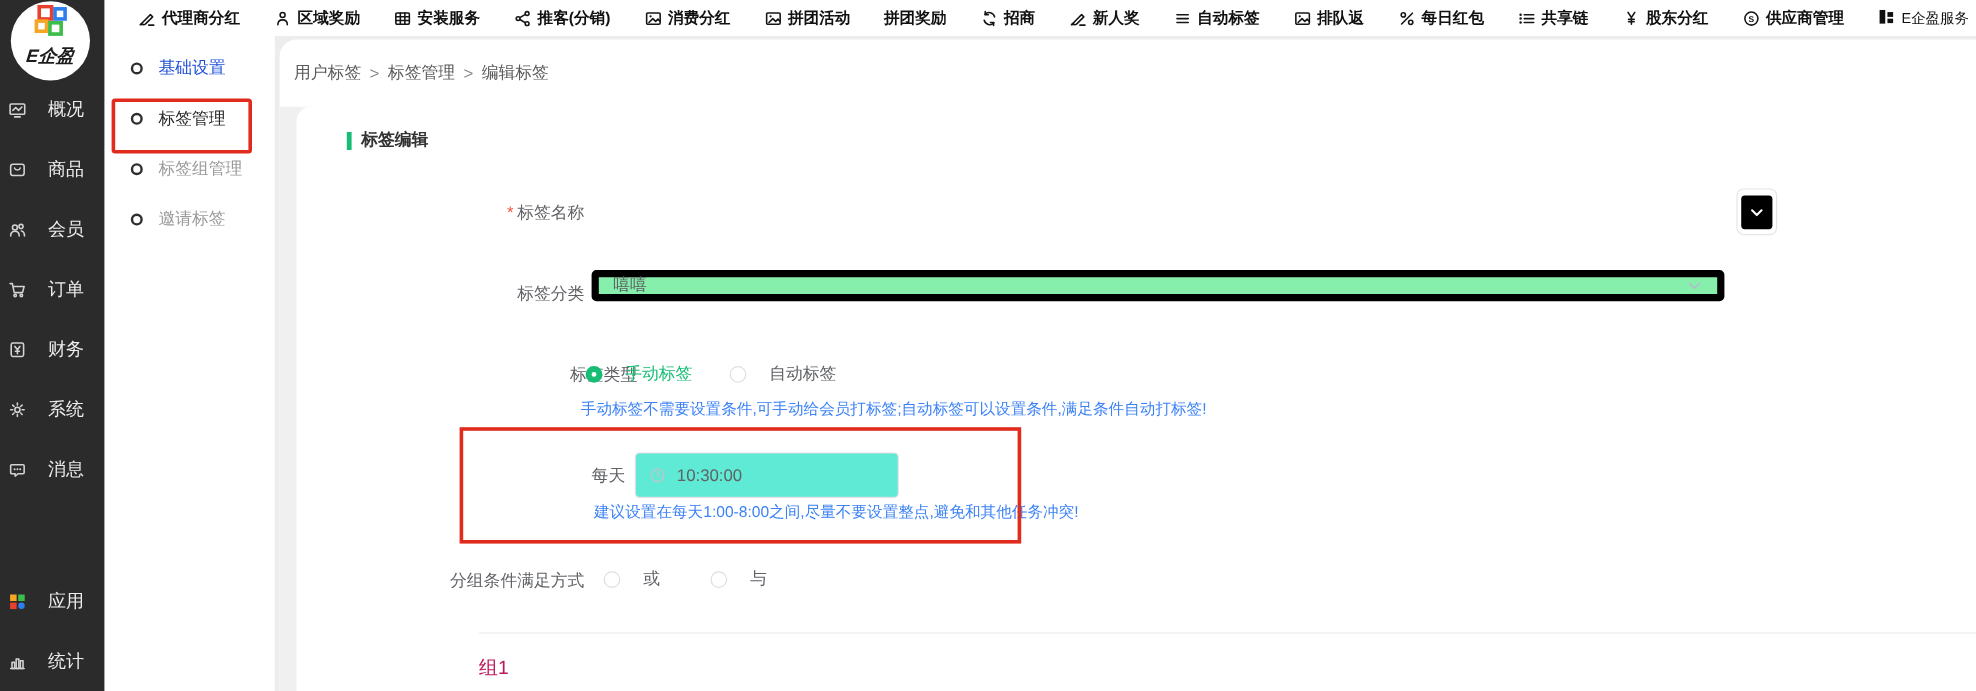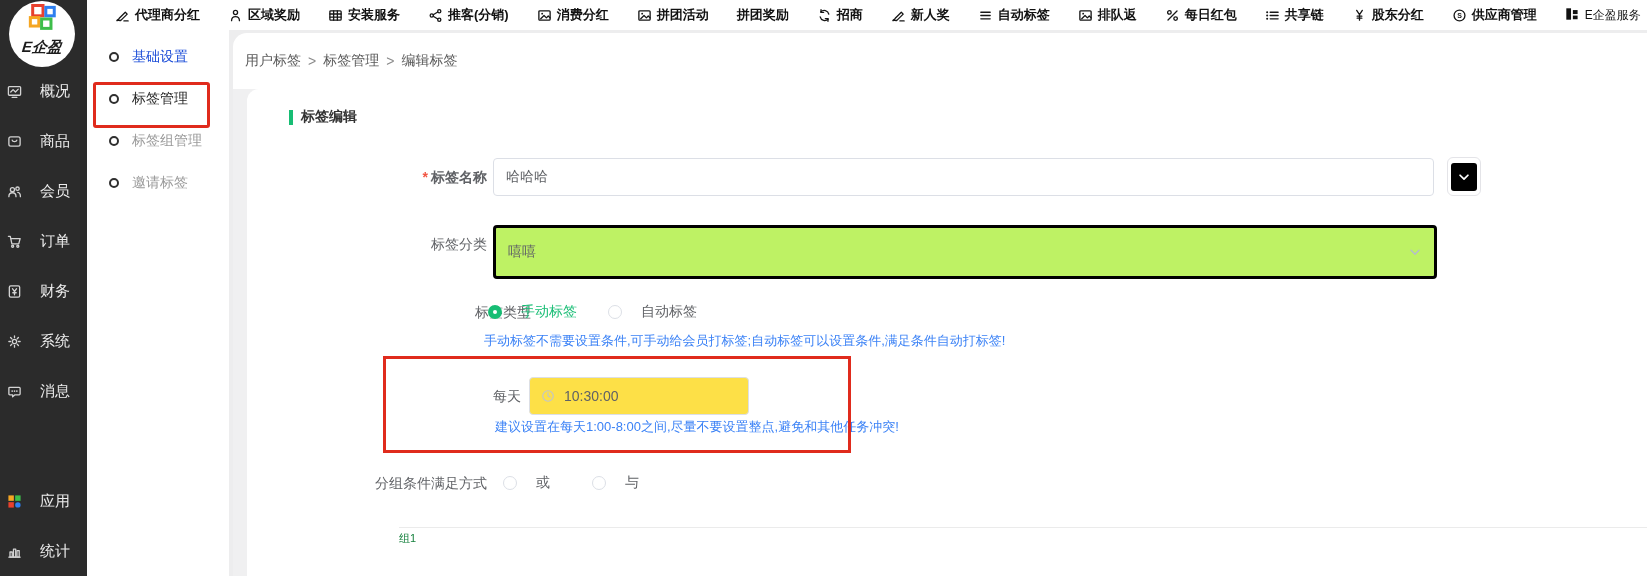--- a/index.html
+++ b/index.html
@@ -50,42 +50,42 @@
 
   .flabel{position:absolute;left:0;width:240px;text-align:right;font-size:14px;color:#606266;white-space:nowrap}
   .req{color:#f25643;margin-right:3px}
 
   .text-input{position:absolute;left:246px;width:941px;height:38px;border:1px solid #dcdfe6;border-radius:4px;
               padding:0 12px;font-size:14px;color:#606266;font-family:inherit;outline:none;background:#fff}
   .drop-btn-wrap{position:absolute;left:1200px;top:68px;width:34px;height:39px;border:1px solid #e4e4e8;border-radius:6px;
                  background:#fff;display:flex;align-items:center;justify-content:center;cursor:pointer}
   .drop-btn{width:26px;height:28px;background:#000;border-radius:3px;display:flex;align-items:center;justify-content:center;color:#fff}
 
-  .select-box{position:absolute;left:246px;top:136px;width:944px;height:54px;border:3px solid #000000;border-radius:4px;
-              display:flex;align-items:center;padding:0 12px;font-size:14px;color:#606266;cursor:pointer;background:#bef264}
+  .select-box{position:absolute;left:246px;top:136px;width:944px;height:26px;border:6px solid #000000;border-radius:4px;
+              display:flex;align-items:center;padding:0 12px;font-size:14px;color:#606266;cursor:pointer;background:#86efac}
   .select-box .chev{margin-left:auto;color:#b4bccc}
 
   .radio-group{position:absolute;display:flex;align-items:center}
   .radio-opt{display:flex;align-items:center;gap:19px;font-size:14px;color:#606266;cursor:pointer}
   .radio{width:14px;height:14px;border-radius:50%;border:1px solid #dcdfe6;background:#fff;flex:none;position:relative}
   .radio.checked{border:none;background:var(--green)}
   .radio.checked::after{content:"";position:absolute;left:5px;top:5px;width:4px;height:4px;border-radius:50%;background:#fff}
   .radio-opt.sel .radio-label{color:var(--green)}
 
   .hint{position:absolute;font-size:13px;color:#3b82f6;white-space:nowrap}
 
   .prefix{position:absolute;left:246px;top:288px;line-height:38px;font-size:14px;color:#606266}
   .time-input{position:absolute;left:282px;top:288px;width:220px;height:38px;border:1px solid #dcdfe6;border-radius:4px;
-              display:flex;align-items:center;gap:9px;padding:0 11px;font-size:14px;color:#606266;background:#fde047;cursor:text}
+              display:flex;align-items:center;gap:9px;padding:0 11px;font-size:14px;color:#606266;background:#5eead4;cursor:text}
   .clock{color:#c0c4cc}
 
   .red-box{position:absolute;left:136px;top:267px;width:468px;height:97px;border:3px solid var(--red);pointer-events:none;z-index:3}
 
   .divider{position:absolute;left:152px;right:0;top:438px;height:1px;background:#ebebeb}
-  .group-title{position:absolute;left:152px;top:440px;line-height:18px;font-size:11px;color:#15803d}
+  .group-title{position:absolute;left:152px;top:460px;line-height:18px;font-size:16px;color:#be185d}
 </style>
 </head>
 <body>
 
 <div class="sidebar">
   <div class="logo">
     <svg viewBox="0 0 36 32" width="36" height="30" fill="none">
       <rect x="7" y="1.6" width="11" height="11" stroke="#e8402d" stroke-width="3.2"></rect>
       <rect x="21" y="3.6" width="9" height="9" stroke="#2d7ff0" stroke-width="3.2"></rect>
       <rect x="4.5" y="14.5" width="9" height="9" stroke="#f5a623" stroke-width="3.2"></rect>
@@ -354,22 +354,21 @@
     </div>
 
     <div class="form-bg">
       <div class="form-card">
 
         <div class="section-head">
           <span class="green-bar"></span>
           <span class="section-title">标签编辑</span>
         </div>
 
-        <div class="flabel" style="top:69px;line-height:38px;font-weight:bold;"><span class="req">*</span><span>标签名称</span></div>
-        <input class="text-input" style="top: 69px;" value="哈哈哈">
+        <div class="flabel" style="top:69px;line-height:38px;"><span class="req">*</span><span>标签名称</span></div>
         <div class="drop-btn-wrap">
           <div class="drop-btn">
             <span class="icon">
               <svg viewBox="0 0 16 16" width="14" height="14" fill="none" stroke="#fff" stroke-width="2" stroke-linecap="round" stroke-linejoin="round">
                   <path d="M3.5 6l4.5 4.5L12.5 6"></path>
                 </svg>
             </span>
           </div>
         </div>
 

